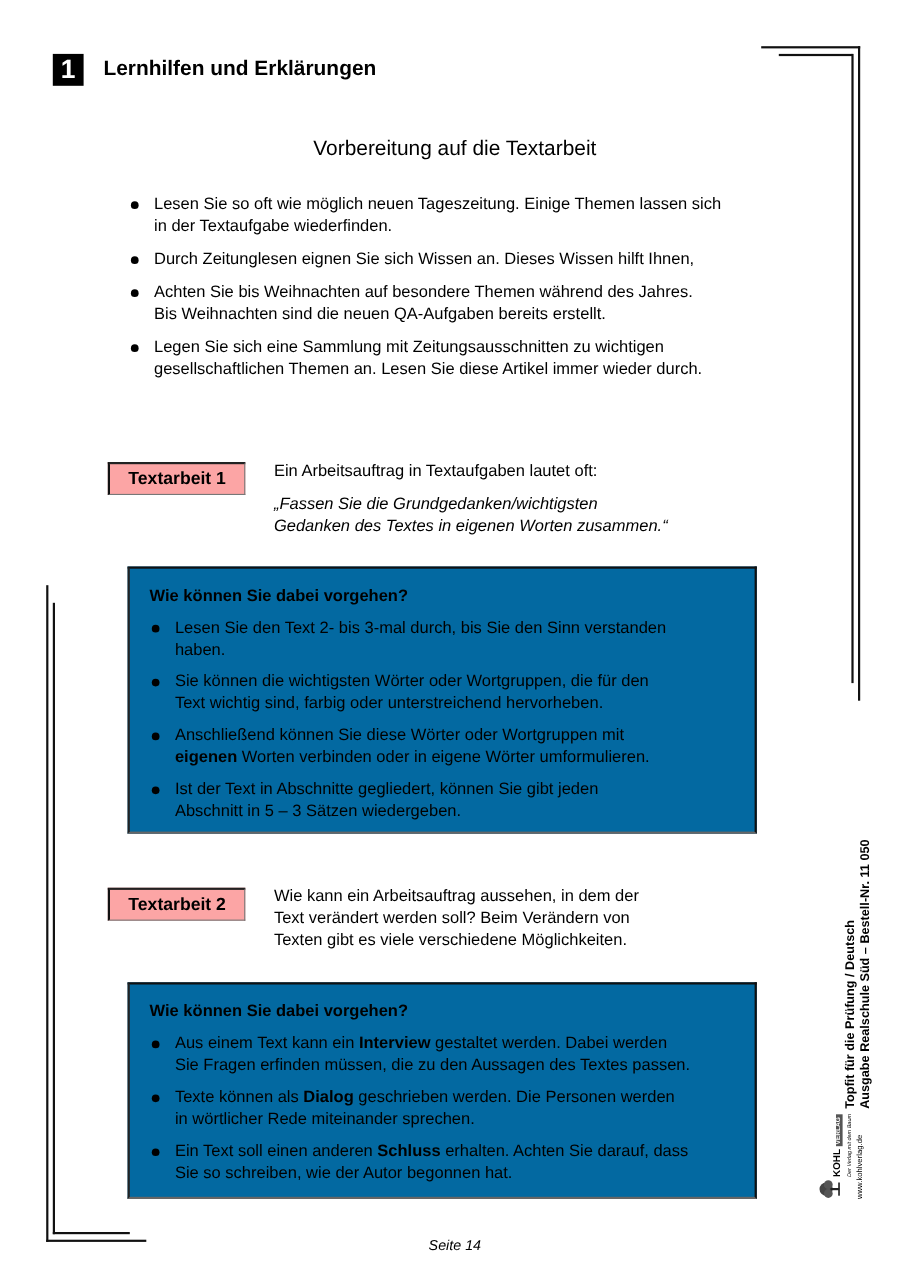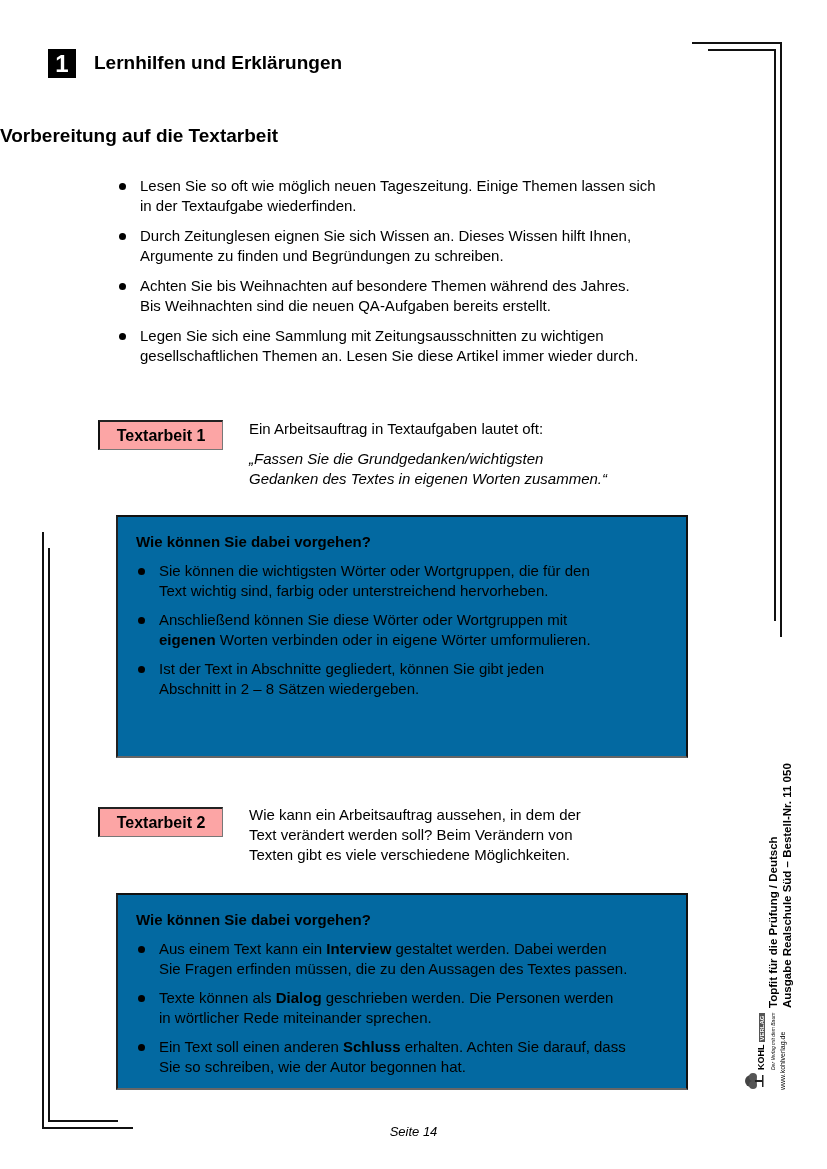--- a/index.html
+++ b/index.html
@@ -13,22 +13,22 @@
     .chap-num {
       left: 48px; top: 49px; width: 28px; height: 29px; background: #000; color: #fff;
       font-weight: bold; font-size: 24px; line-height: 29px; text-align: center;
     }
     .chap-title { left: 94px; top: 52px; font-weight: bold; font-size: 19px; }
 
     
     .line { position: absolute; background: #111; }
 
     .section-title {
-      left: 0; width: 827px; top: 125px; text-align: left;
-      font-weight: bold; font-size: 19px; padding-left: 0;
+      left: 0; width: 827px; top: 125px; text-align: center;
+      font-weight: normal; font-size: 19px; padding-left: 0;
     }
     .section-title span { position: relative; left: 0; }
 
     .bullets { left: 118px; top: 176px; width: 600px; margin: 0; padding: 0; list-style: none; }
     .bullets li { position: relative; padding-left: 22px; font-size: 15px; line-height: 20px; margin-bottom: 10px; }
     .bullets li::before {
       content: ""; position: absolute; left: 1px; top: 7px; width: 7px; height: 7px; border-radius: 50%; background: #000;
     }
 
     .tag {
@@ -85,40 +85,41 @@
 <div class="line" style="left:42px;top:1127px;width:91px;height:2px;"></div>
 <div class="line" style="left:48px;top:548px;width:2px;height:574px;"></div>
 <div class="line" style="left:48px;top:1120px;width:70px;height:2px;"></div>
 
 <div class="abs section-title">
   <span>Vorbereitung auf die Textarbeit</span>
 </div>
 
 <ul class="abs bullets">
   <li><span>Lesen Sie so oft wie möglich neuen Tageszeitung. Einige Themen lassen sich</span><br><span>in der Textaufgabe wiederfinden.</span></li>
-  <li><span>Durch Zeitunglesen eignen Sie sich Wissen an. Dieses Wissen hilft Ihnen,</span><br><span>Argumente zu finden und Begründungen zu schreiben.</span></li>
+  <li><span>Durch Zeitunglesen eignen Sie sich Wissen an. Dieses Wissen hilft Ihnen,</span><br></li>
   <li><span>Achten Sie bis Weihnachten auf besondere Themen während des Jahres.</span><br><span>Bis Weihnachten sind die neuen QA-Aufgaben bereits erstellt.</span></li>
   <li><span>Legen Sie sich eine Sammlung mit Zeitungsausschnitten zu wichtigen</span><br><span>gesellschaftlichen Themen an. Lesen Sie diese Artikel immer wieder durch.</span></li>
 </ul>
 
 <div class="tag" style="left:98px;top:420px;">Textarbeit 1</div>
 <div class="abs intro" style="left:249px;top:419px;">
   <div>Ein Arbeitsauftrag in Textaufgaben lautet oft:</div>
   <div class="quote" style="margin-top:10px;">
     <span>„Fassen Sie die Grundgedanken/wichtigsten</span><br>
     <span>Gedanken des Textes in eigenen Worten zusammen.“</span>
   </div>
 </div>
 
 <div class="box" style="left:116px;top:515px;width:572px;height:243px;">
   <div class="box-title">Wie können Sie dabei vorgehen?</div>
   <ul>
+    <li><span>Lesen Sie den Text 2- bis 3-mal durch, bis Sie den Sinn verstanden</span><br><span>haben.</span></li>
     <li><span>Sie können die wichtigsten Wörter oder Wortgruppen, die für den</span><br><span>Text wichtig sind, farbig oder unterstreichend hervorheben.</span></li>
     <li><span>Anschließend können Sie diese Wörter oder Wortgruppen mit</span><br><b>eigenen</b><span> Worten verbinden oder in eigene Wörter umformulieren.</span></li>
-    <li><span>Ist der Text in Abschnitte gegliedert, können Sie gibt jeden</span><br><span>Abschnitt in 2 – 8 Sätzen wiedergeben.</span></li>
+    <li><span>Ist der Text in Abschnitte gegliedert, können Sie gibt jeden</span><br><span>Abschnitt in 5 – 3 Sätzen wiedergeben.</span></li>
   </ul>
 </div>
 
 <div class="tag" style="left:98px;top:807px;">Textarbeit 2</div>
 <div class="abs intro" style="left:249px;top:805px;">
   <span>Wie kann ein Arbeitsauftrag aussehen, in dem der</span><br>
   <span>Text verändert werden soll? Beim Verändern von</span><br>
   <span>Texten gibt es viele verschiedene Möglichkeiten.</span>
 </div>
 

